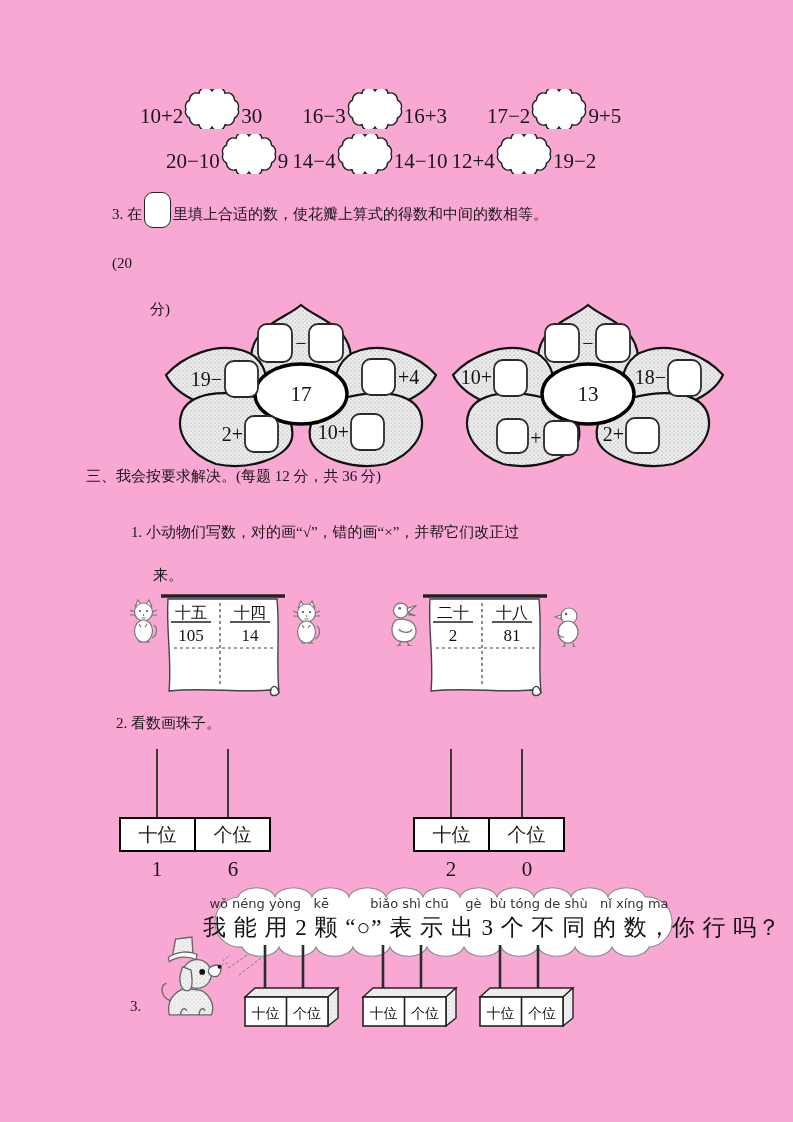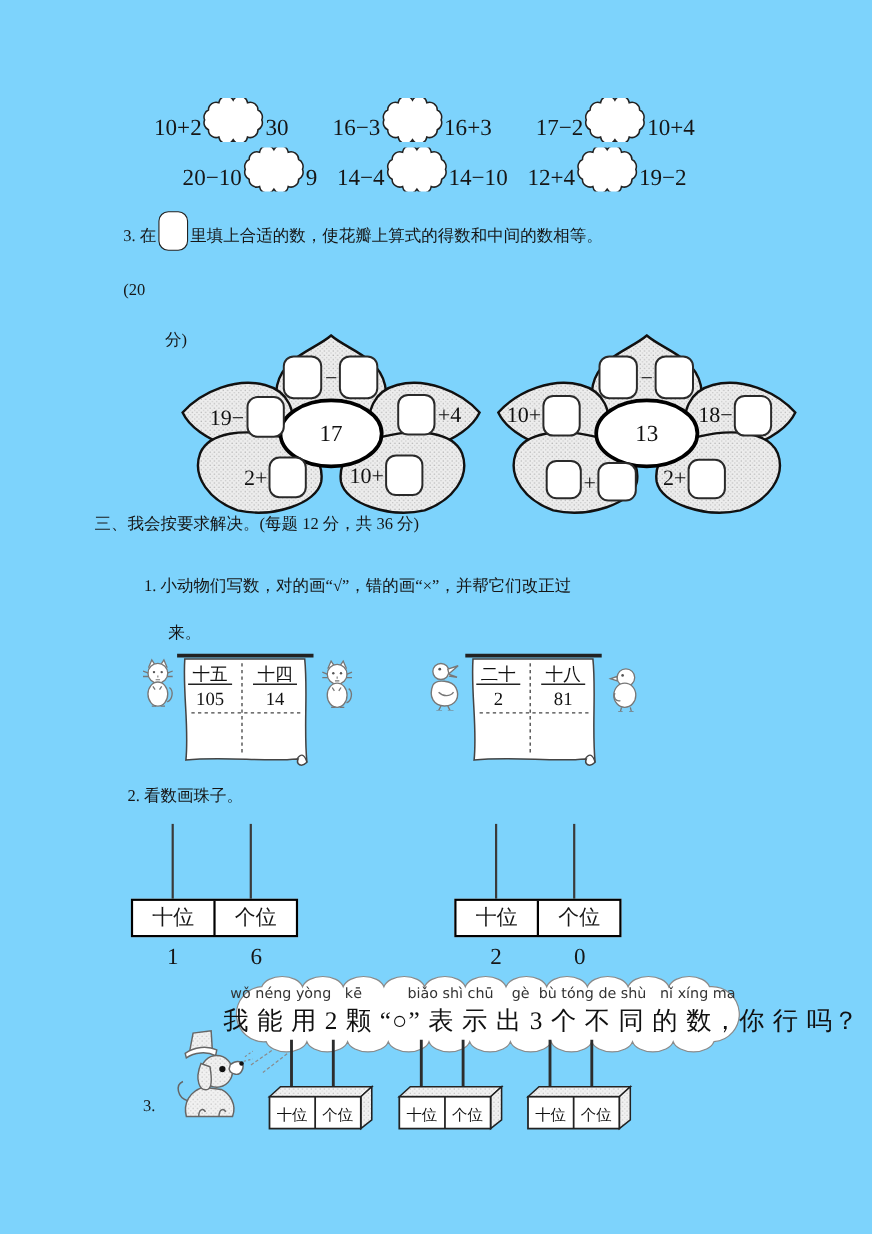--- a/index.html
+++ b/index.html
@@ -1,16 +1,16 @@
 <!DOCTYPE html>
 <html><head>
 <meta charset="utf-8">
 <style>
   html,body{margin:0;padding:0;background:#fff;}
-  #page{position:relative;width:793px;height:1122px;background:#7dd3fc;overflow:hidden;
+  #page{position:relative;width:793px;height:1122px;background:#f9a8d4;overflow:hidden;
         font-family:"Liberation Serif","DejaVu Serif",serif;color:#161616;}
   .abs{position:absolute;}
   
   .cmp-row{position:absolute;display:flex;align-items:center;font-size:21px;white-space:nowrap;}
   .cmp-item{display:flex;align-items:center;}
   .oval-svg{width:56px;height:40px;margin:0 1px;transform:translateY(-7px);}
   
   .tline{font-size:15px;}
   
   .box-glyph{display:inline-block;width:25px;height:34px;border:1.6px solid #222;
@@ -85,25 +85,25 @@
       <svg class="oval-svg">
           <use href="#scallop-oval"></use>
         </svg>
       <span>16+3</span>
     </div>
     <div class="cmp-item">
       <span>17−2</span>
       <svg class="oval-svg">
           <use href="#scallop-oval"></use>
         </svg>
-      <span>10+4</span>
-    </div>
-  </div>
-
-  <div class="cmp-row" style="left:166px;top:141px;gap:18px;">
+      <span>9+5</span>
+    </div>
+  </div>
+
+  <div class="cmp-row" style="left:166px;top:141px;gap:4px;">
     <div class="cmp-item">
       <span>20−10</span>
       <svg class="oval-svg">
           <use href="#scallop-oval"></use>
         </svg>
       <span>9</span>
     </div>
     <div class="cmp-item">
       <span>14−4</span>
       <svg class="oval-svg">

